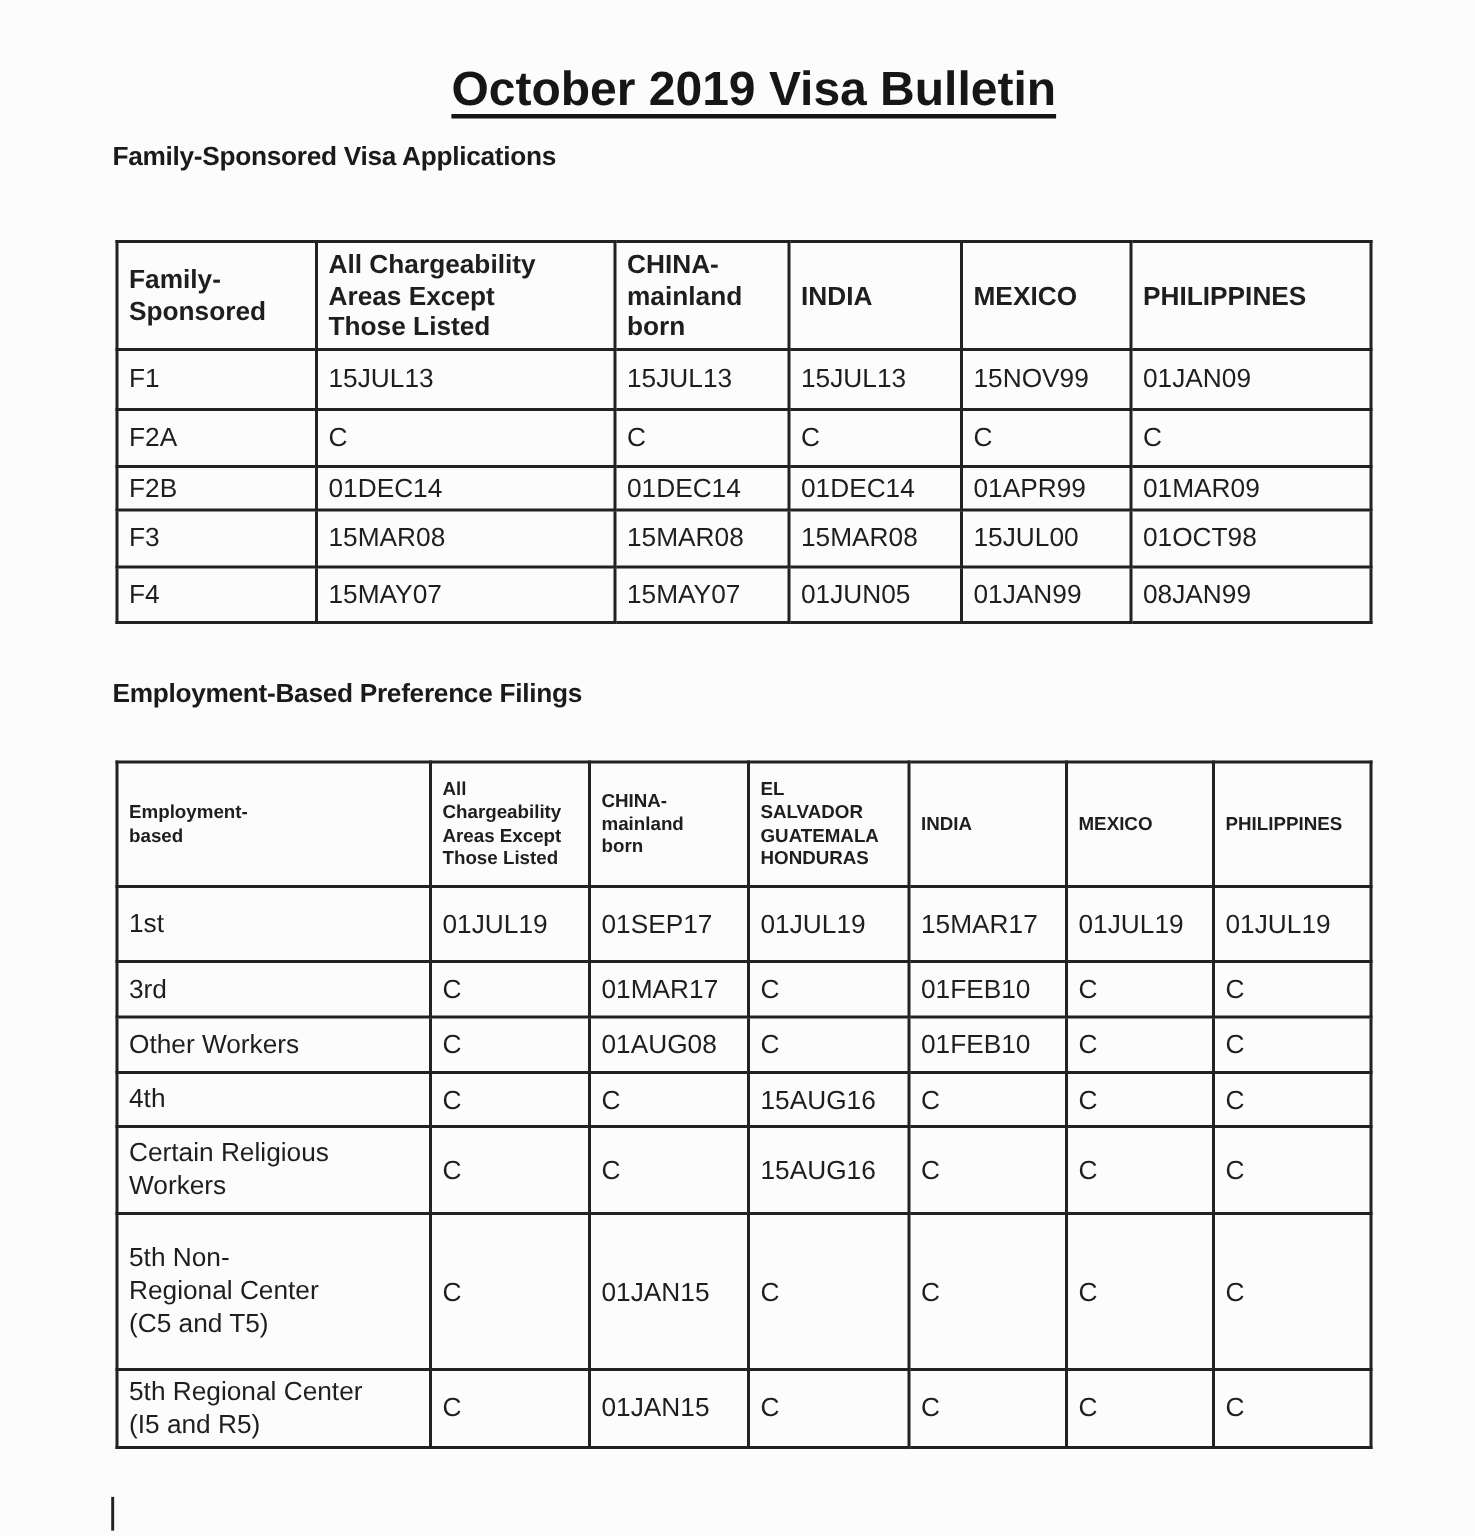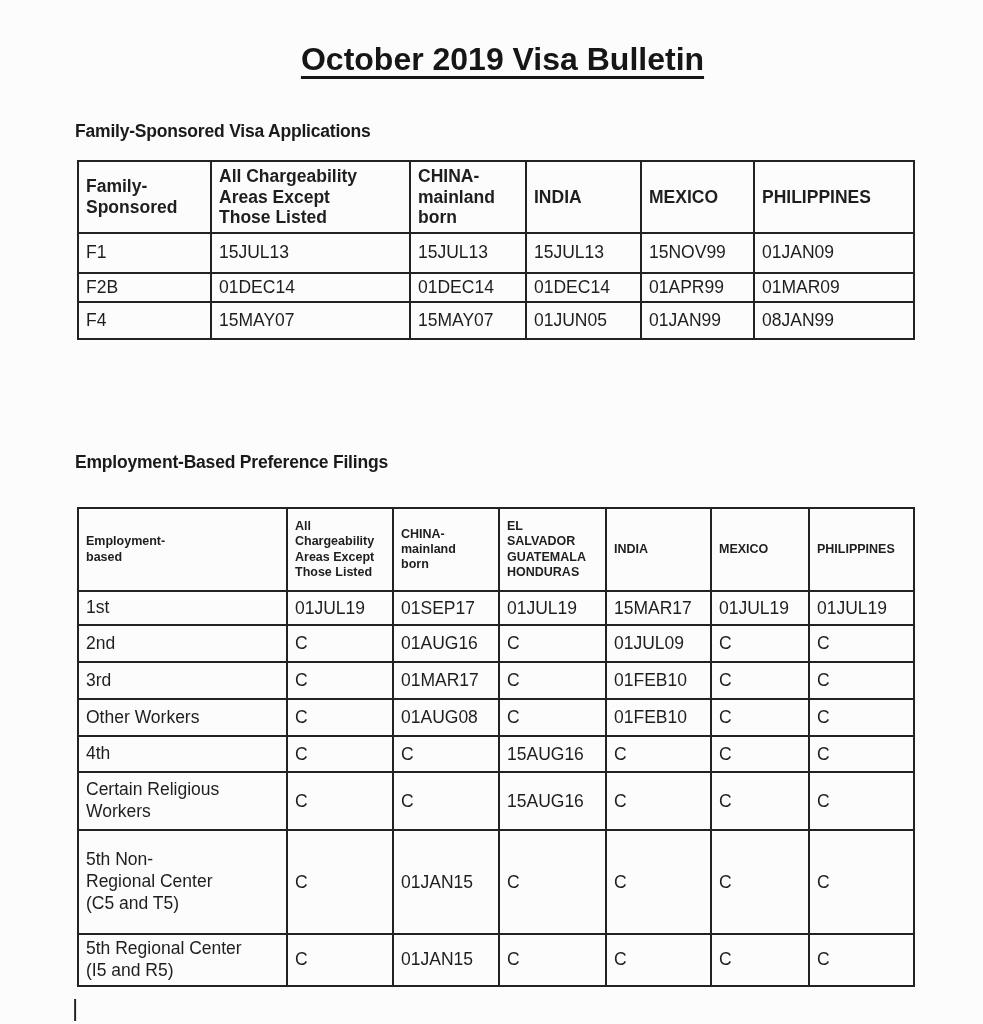--- a/index.html
+++ b/index.html
@@ -20,21 +20,21 @@
     text-decoration: underline;
     text-decoration-thickness: 3px;
     text-underline-offset: 6px;
     letter-spacing: 0px;
   }
   .section-heading {
     position: absolute; left: 75px; margin: 0;
     font-size: 17.5px; font-weight: bold; color: #1a1a1a;
     letter-spacing: -0.2px;
   }
-  .h-family { top: 121px; }
+  .h-family { top: 94px; }
   .h-emp { top: 452px; }
 
   table {
     position: absolute;
     border-collapse: collapse;
     table-layout: fixed;
     background: transparent;
   }
   .t1 { left: 77px; top: 160px; }
   .t2 { left: 77px; top: 507px; }
@@ -100,27 +100,43 @@
         <th>PHILIPPINES</th>
       </tr>
       <tr style="height:40px">
         <td class="lbl">F1</td>
         <td>15JUL13</td>
         <td>15JUL13</td>
         <td>15JUL13</td>
         <td>15NOV99</td>
         <td>01JAN09</td>
       </tr>
+      <tr style="height:38px">
+        <td class="lbl">F2A</td>
+        <td>C</td>
+        <td>C</td>
+        <td>C</td>
+        <td>C</td>
+        <td>C</td>
+      </tr>
       <tr style="height:29px">
         <td class="lbl">F2B</td>
         <td>01DEC14</td>
         <td>01DEC14</td>
         <td>01DEC14</td>
         <td>01APR99</td>
         <td>01MAR09</td>
+      </tr>
+      <tr style="height:38px">
+        <td class="lbl">F3</td>
+        <td>15MAR08</td>
+        <td>15MAR08</td>
+        <td>15MAR08</td>
+        <td>15JUL00</td>
+        <td>01OCT98</td>
       </tr>
       <tr style="height:37px">
         <td class="lbl">F4</td>
         <td>15MAY07</td>
         <td>15MAY07</td>
         <td>01JUN05</td>
         <td>01JAN99</td>
         <td>08JAN99</td>
       </tr>
     </tbody>
@@ -150,37 +166,28 @@
 mainland
 born</th>
         <th>EL
 SALVADOR
 GUATEMALA
 HONDURAS</th>
         <th>INDIA</th>
         <th>MEXICO</th>
         <th>PHILIPPINES</th>
       </tr>
-      <tr style="height:34px">
+      <tr style="height:50px">
         <td class="lbl">1st</td>
         <td>01JUL19</td>
         <td>01SEP17</td>
         <td>01JUL19</td>
         <td>15MAR17</td>
         <td>01JUL19</td>
         <td>01JUL19</td>
-      </tr>
-      <tr style="height:37px">
-        <td class="lbl">2nd</td>
-        <td>C</td>
-        <td>01AUG16</td>
-        <td>C</td>
-        <td>01JUL09</td>
-        <td>C</td>
-        <td>C</td>
       </tr>
       <tr style="height:37px">
         <td class="lbl">3rd</td>
         <td>C</td>
         <td>01MAR17</td>
         <td>C</td>
         <td>01FEB10</td>
         <td>C</td>
         <td>C</td>
       </tr>

